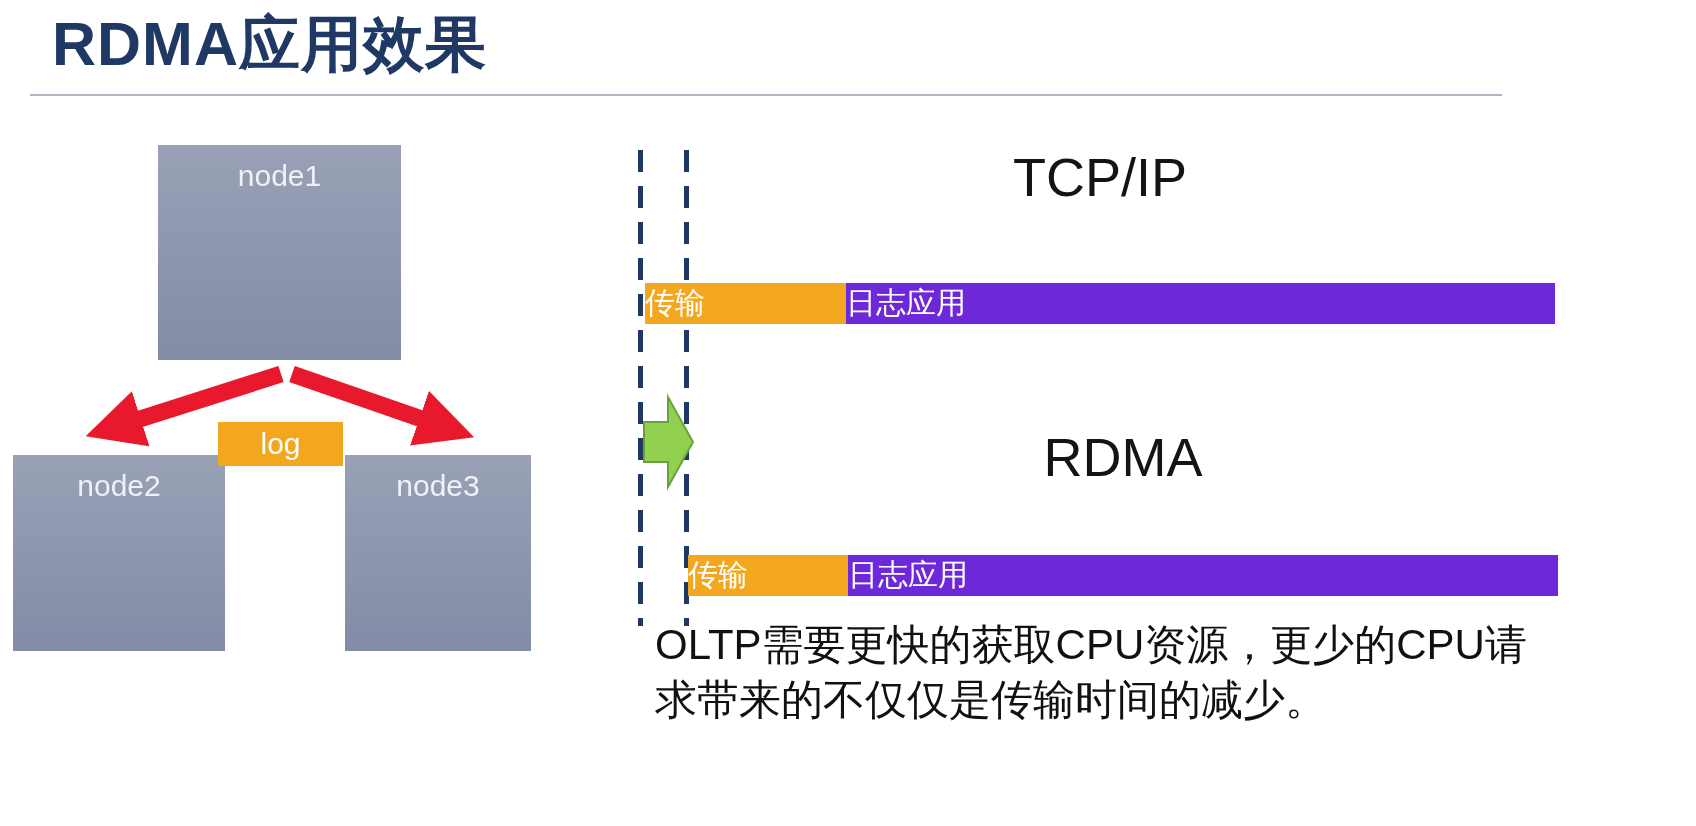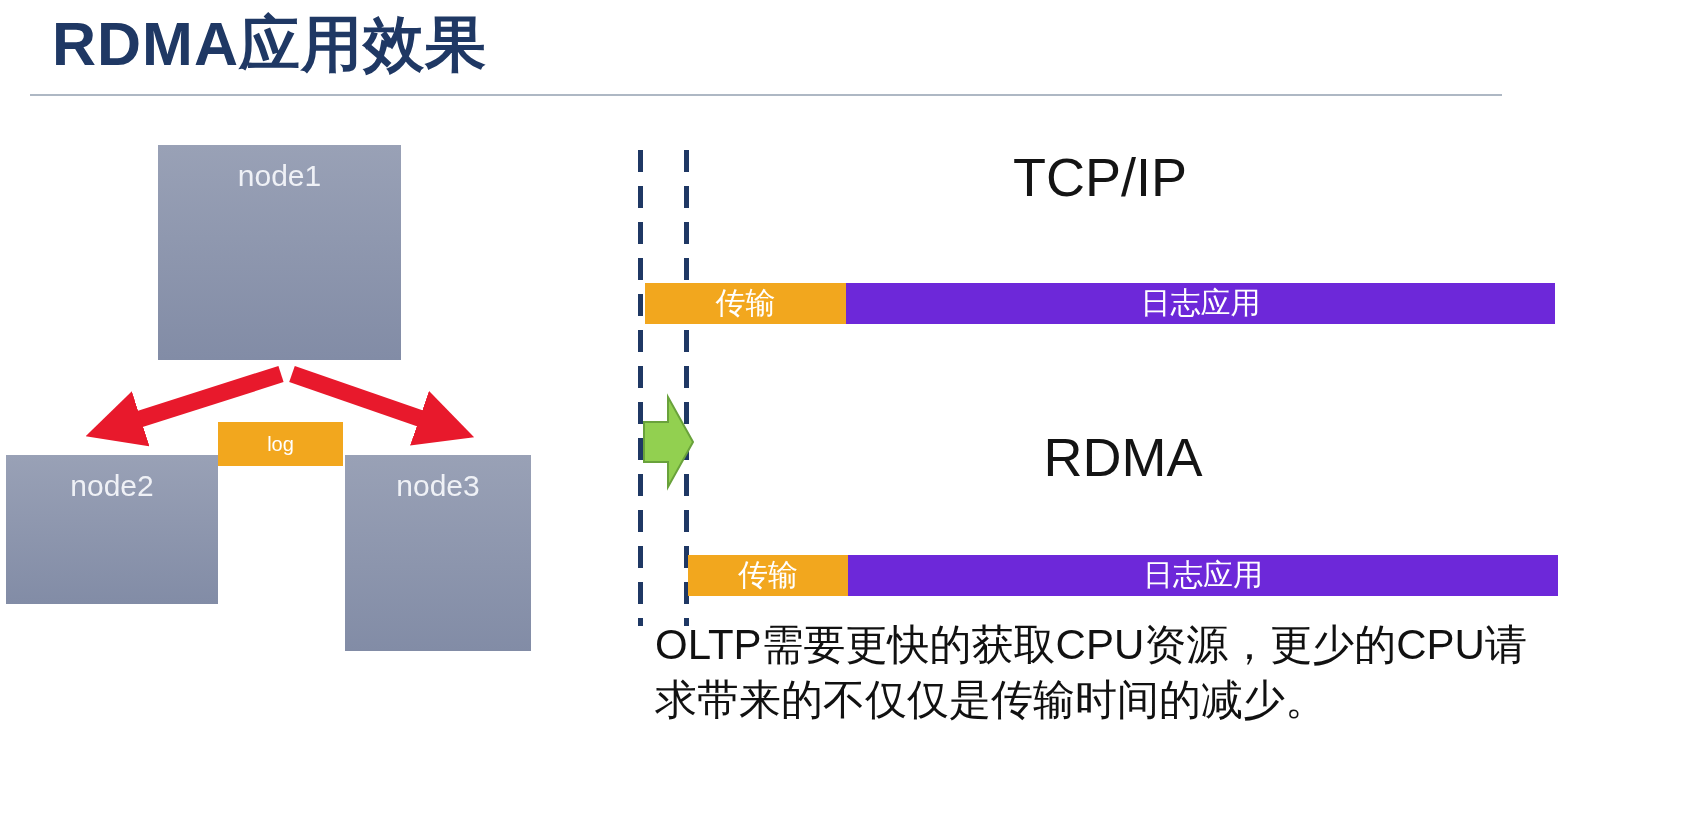--- a/index.html
+++ b/index.html
@@ -13,43 +13,43 @@
   }
   .title-rule{
     position:absolute;left:30px;top:94px;width:1472px;height:2px;background:#AEB8C4;
   }
   
   .node{
     position:absolute;background:linear-gradient(180deg,#99A1B6 0%,#828CA6 100%);
     color:#EFF1F6;font-size:30px;text-align:center;box-sizing:border-box;padding-top:14px;
   }
   .node1{left:158px;top:145px;width:243px;height:215px;}
-  .node2{left:6px;top:455px;width:212px;height:149px;}
+  .node2{left:13px;top:455px;width:212px;height:196px;}
   .node3{left:345px;top:455px;width:186px;height:196px;}
   .log-box{
     position:absolute;left:218px;top:422px;width:125px;height:44px;background:#F2A71E;
-    color:#ffffff;font-size:20px;display:flex;align-items:center;justify-content:center;
+    color:#ffffff;font-size:30px;display:flex;align-items:center;justify-content:center;
   }
   .arrows-svg{position:absolute;left:0;top:0;width:620px;height:826px;pointer-events:none;}
   
   .dash-line{
     position:absolute;top:150px;height:476px;width:5px;
     background:repeating-linear-gradient(180deg,#1F3864 0 22px,transparent 22px 36px);
   }
   .dash-1{left:638px;}
   .dash-2{left:684px;}
   .section-heading{
     position:absolute;font-size:54px;color:#141414;text-align:center;white-space:nowrap;
   }
   .tcpip-heading{left:645px;top:146px;width:910px;}
   .rdma-heading{left:688px;top:426px;width:870px;}
   .bar{position:absolute;height:76px;display:flex;}
   .tcpip-bar{left:645px;top:248px;width:910px;}
   .rdma-bar{left:688px;top:520px;width:870px;}
-  .seg{display:flex;align-items:center;justify-content:center;color:#ffffff;font-size:30px;margin-top:35px;}
+  .seg{display:flex;align-items:center;color:#ffffff;font-size:30px;margin-top:35px;}
   .seg-orange{background:#F2A71E;}
   .seg-navy{background:#6d28d9;flex:1;}
   .tcpip-bar .seg-orange{width:201px;}
   .rdma-bar .seg-orange{width:160px;}
   .green-arrow-svg{position:absolute;left:641px;top:392px;width:56px;height:100px;}
   .caption{
     position:absolute;left:655px;top:618px;width:1000px;font-size:42px;color:#111111;
     line-height:1.3;
   }
 </style>

